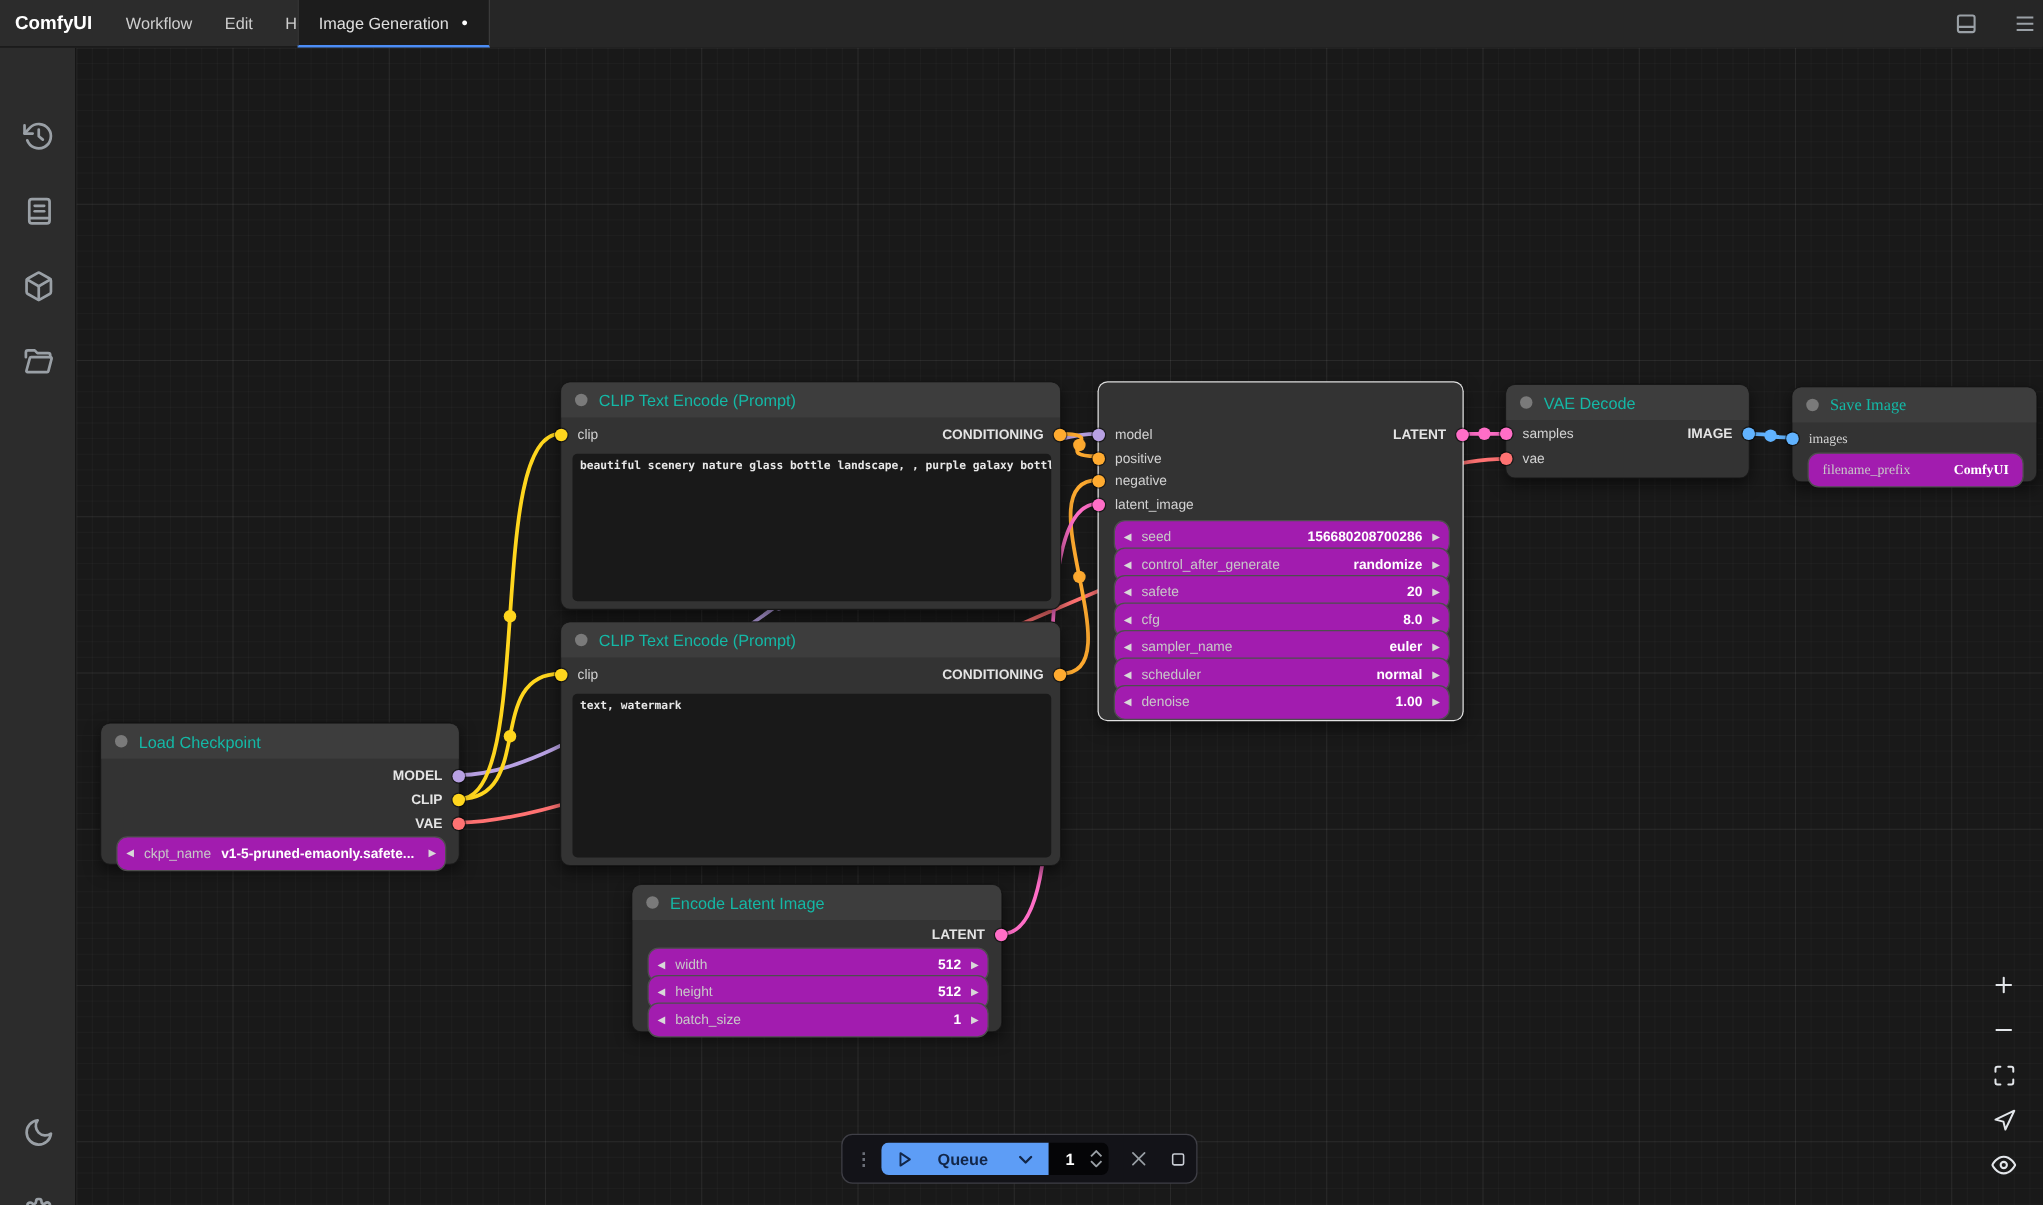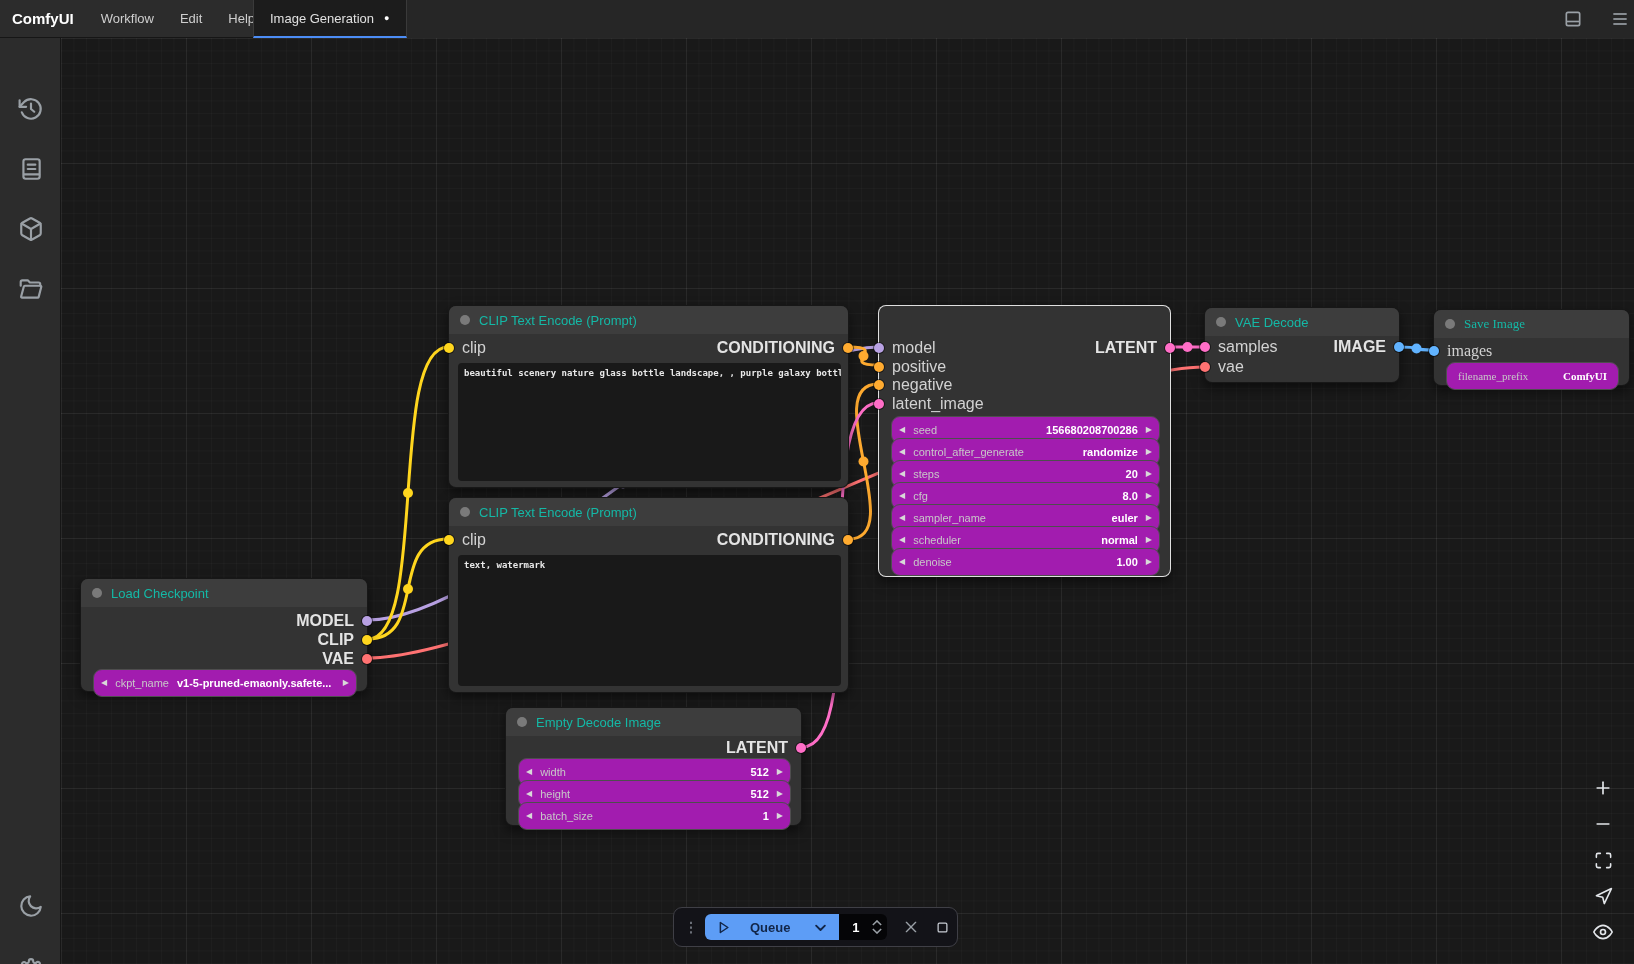--- a/index.html
+++ b/index.html
@@ -6,21 +6,21 @@
   html,body { width:1634px; height:964px; overflow:hidden; background:#191919;
               font-family:"Liberation Sans", sans-serif; }
 
   
   #menubar { position:absolute; left:0; top:0; width:1634px; height:38px;
              background:#2c2c2c; z-index:30; display:flex; align-items:center;
              border-bottom:1px solid #161616; }
   #logo { font-weight:bold; font-size:15px; color:#fff; padding:0 14px 0 12px; }
   .menu-item { color:#cfcfcf; font-size:13px; padding:0 13px; height:38px;
                display:flex; align-items:center; cursor:default; }
-  #tab-strip { position:absolute; left:253px; top:0; height:38px; right:0;
+  #tab-strip { position:absolute; left:238px; top:0; height:38px; right:0;
                background:#262626; display:flex; }
   #active-tab { height:38px; min-width:150px; padding:0 16px; background:#1c1c1c;
                 border-left:1px solid #3a3a3a; border-right:1px solid #3a3a3a;
                 border-bottom:2px solid #4c8df6; display:flex; align-items:center;
                 gap:10px; color:#e0e0e0; font-size:13px; }
   #tab-dot { color:#ffffff; font-size:9px; line-height:1; }
   .topbar-icon { position:absolute; top:7px; width:24px; height:24px; color:#9aa0a6;
                  display:flex; align-items:center; justify-content:center; }
 
   
@@ -47,21 +47,21 @@
   .node { position:absolute; background:#333333; border-radius:8px; z-index:2;
           box-shadow:0 5px 12px rgba(0,0,0,.5); border:1px solid rgba(0,0,0,.55);
           color:#ccc; }
   .node.selected { border:1px solid rgba(255,255,255,.85); }
   .node-header { position:absolute; left:0; top:0; right:0; height:28px;
                  background:#3d3d3d; border-radius:7px 7px 0 0; display:flex;
                  align-items:center; padding:0 11px; gap:9px; }
   .collapse-dot { width:10px; height:10px; border-radius:50%; background:#7a7a7a; flex:none; }
   .node-title { color:#14b8a6; font-size:13px; white-space:nowrap; }
   .port-row { position:absolute; left:0; right:0; height:18px; display:flex;
-              align-items:center; font-size:16px; }
+              align-items:center; font-size:11px; }
   .in-label  { color:#d2d2d2; margin-left:13px; }
   .out-label { color:#e4e4e4; font-weight:bold; margin-right:13px; }
   .spacer { flex:1; }
   .port { position:absolute; width:10px; height:10px; border-radius:50%; top:4px;
           box-shadow:0 0 0 1px rgba(0,0,0,.5); }
   .port.in  { left:-5px; }
   .port.out { right:-5px; }
   .widget { position:absolute; height:26px; background:#a21caf;
             border:1px solid #4e4e4e; border-radius:9px; display:flex;
             align-items:center; padding:13px 7px; font-size:11px; color:#c8c8c8; }
@@ -279,21 +279,21 @@
     <span class="warrow">▶</span>
   </div>
   <div class="widget" style="left:12px; top:132px; width:269px;">
     <span class="warrow">◀</span>
     <span class="wname">control_after_generate</span>
     <span class="wval">randomize</span>
     <span class="warrow">▶</span>
   </div>
   <div class="widget" style="left:12px; top:154px; width:269px;">
     <span class="warrow">◀</span>
-    <span class="wname">steps</span>
+    <span class="wname">safete</span>
     <span class="wval">20</span>
     <span class="warrow">▶</span>
   </div>
   <div class="widget" style="left:12px; top:176px; width:269px;">
     <span class="warrow">◀</span>
     <span class="wname">cfg</span>
     <span class="wval">8.0</span>
     <span class="warrow">▶</span>
   </div>
   <div class="widget" style="left:12px; top:198px; width:269px;">
@@ -345,21 +345,21 @@
   </div>
   <div class="widget" style="left:12px; top:52px; width:173px;">
     <span class="wname" style="margin-left:4px;">filename_prefix</span>
     <span class="wval" style="margin-right:4px;">ComfyUI</span>
   </div>
 </div>
 
 <div class="node" style="left:505px; top:707px; width:297px; height:119px;">
   <div class="node-header">
     <span class="collapse-dot"></span>
-    <span class="node-title">Empty Decode Image</span>
+    <span class="node-title">Encode Latent Image</span>
   </div>
   <div class="port-row" style="top:31px;">
     <span class="spacer"></span>
     <span class="out-label">LATENT</span>
     <span class="port out" style="background: rgb(255, 110, 199);"></span>
   </div>
   <div class="widget" style="left:12px; top:50px; width:273px;">
     <span class="warrow">◀</span>
     <span class="wname">width</span>
     <span class="wval">512</span>

